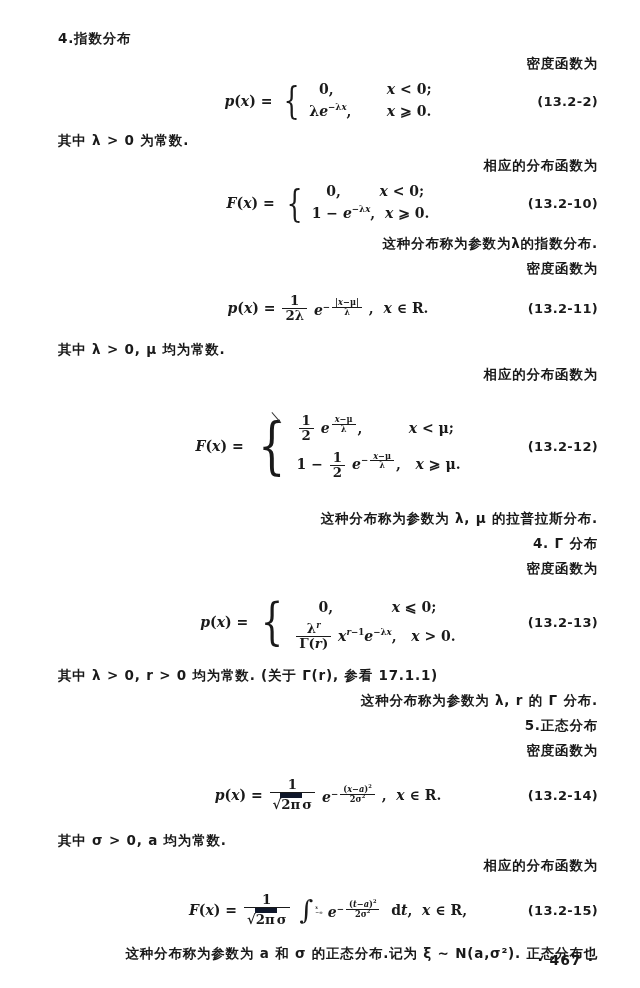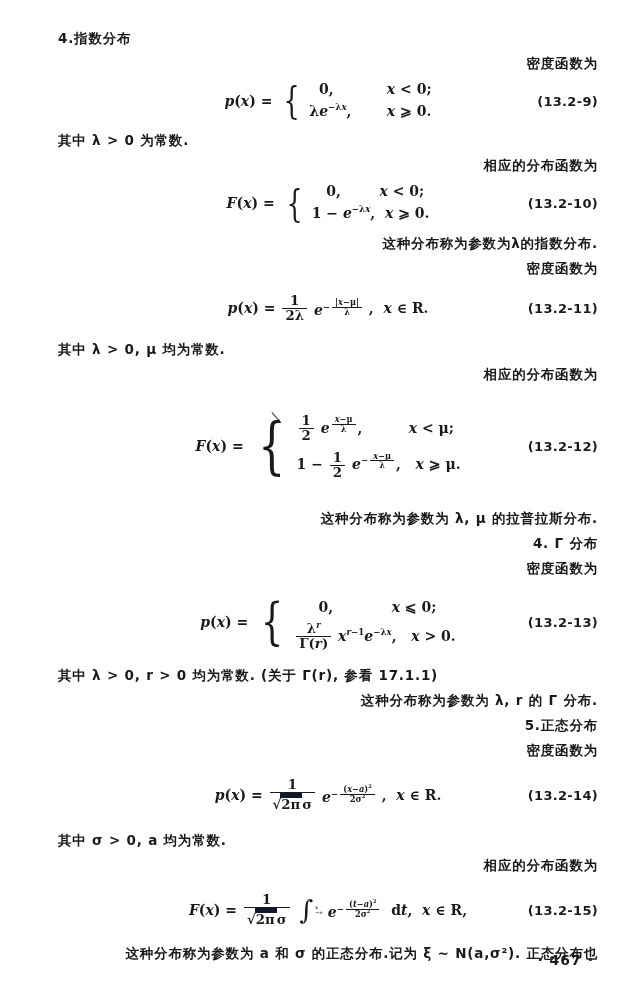--- a/index.html
+++ b/index.html
@@ -166,21 +166,21 @@
 
     <div class="eq-block">
       <div class="eq-center">
         <span class="math"><span class="it">p</span>(<span class="it">x</span>)&nbsp;=</span>
         <span class="brace">{</span>
         <span class="cases">
           <span class="row"><span class="cond narrow">&nbsp;&nbsp;0,</span>&nbsp;&nbsp;&nbsp;&nbsp;<span class="it">x</span> &lt; 0;</span>
           <span class="row"><span class="cond narrow">λ<span class="it">e</span><sup class="ex">−λ<span class="it">x</span></sup>,</span>&nbsp;&nbsp;&nbsp;&nbsp;<span class="it">x</span> ⩾ 0.</span>
         </span>
       </div>
-      <span class="eq-tag">(13.2-9)</span>
+      <span class="eq-tag">(13.2-2)</span>
     </div>
 
     <p class="line cjk">其中 λ &gt; 0 为常数.</p>
     <p class="line cjk indent">相应的分布函数为</p>
 
     <div class="eq-block">
       <div class="eq-center">
         <span class="math"><span class="it">F</span>(<span class="it">x</span>)&nbsp;=</span>
         <span class="brace">{</span>
         <span class="cases">

